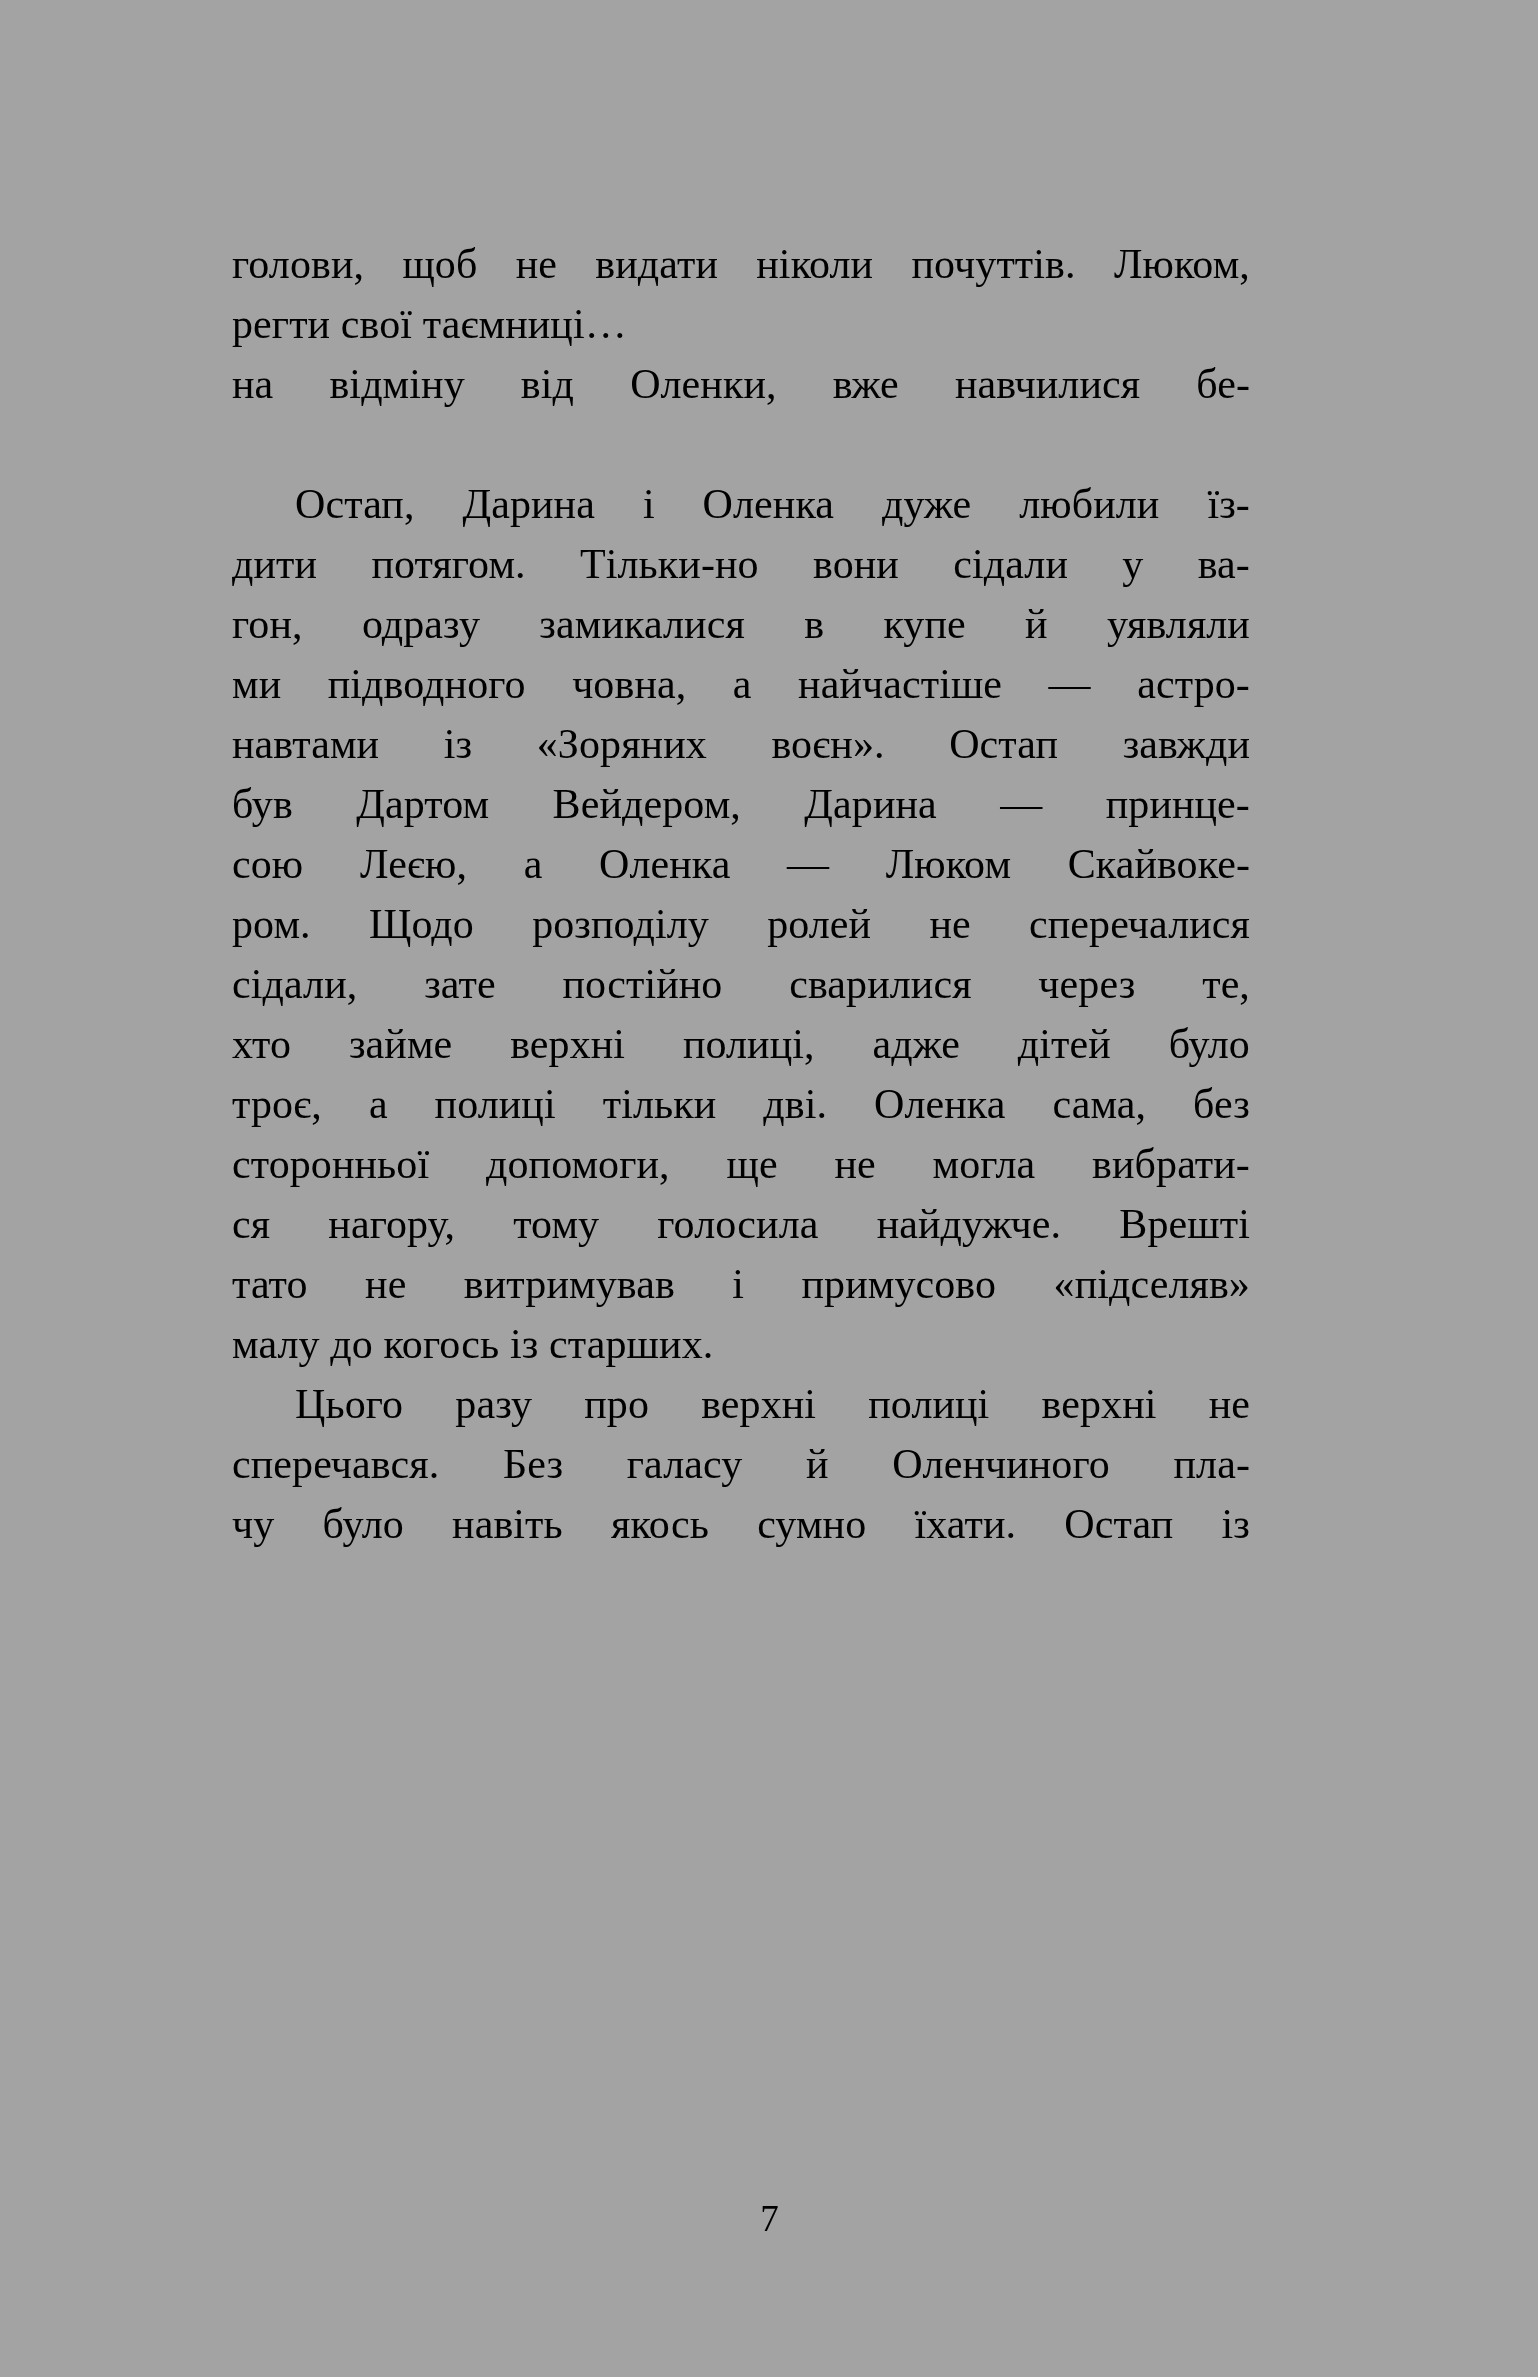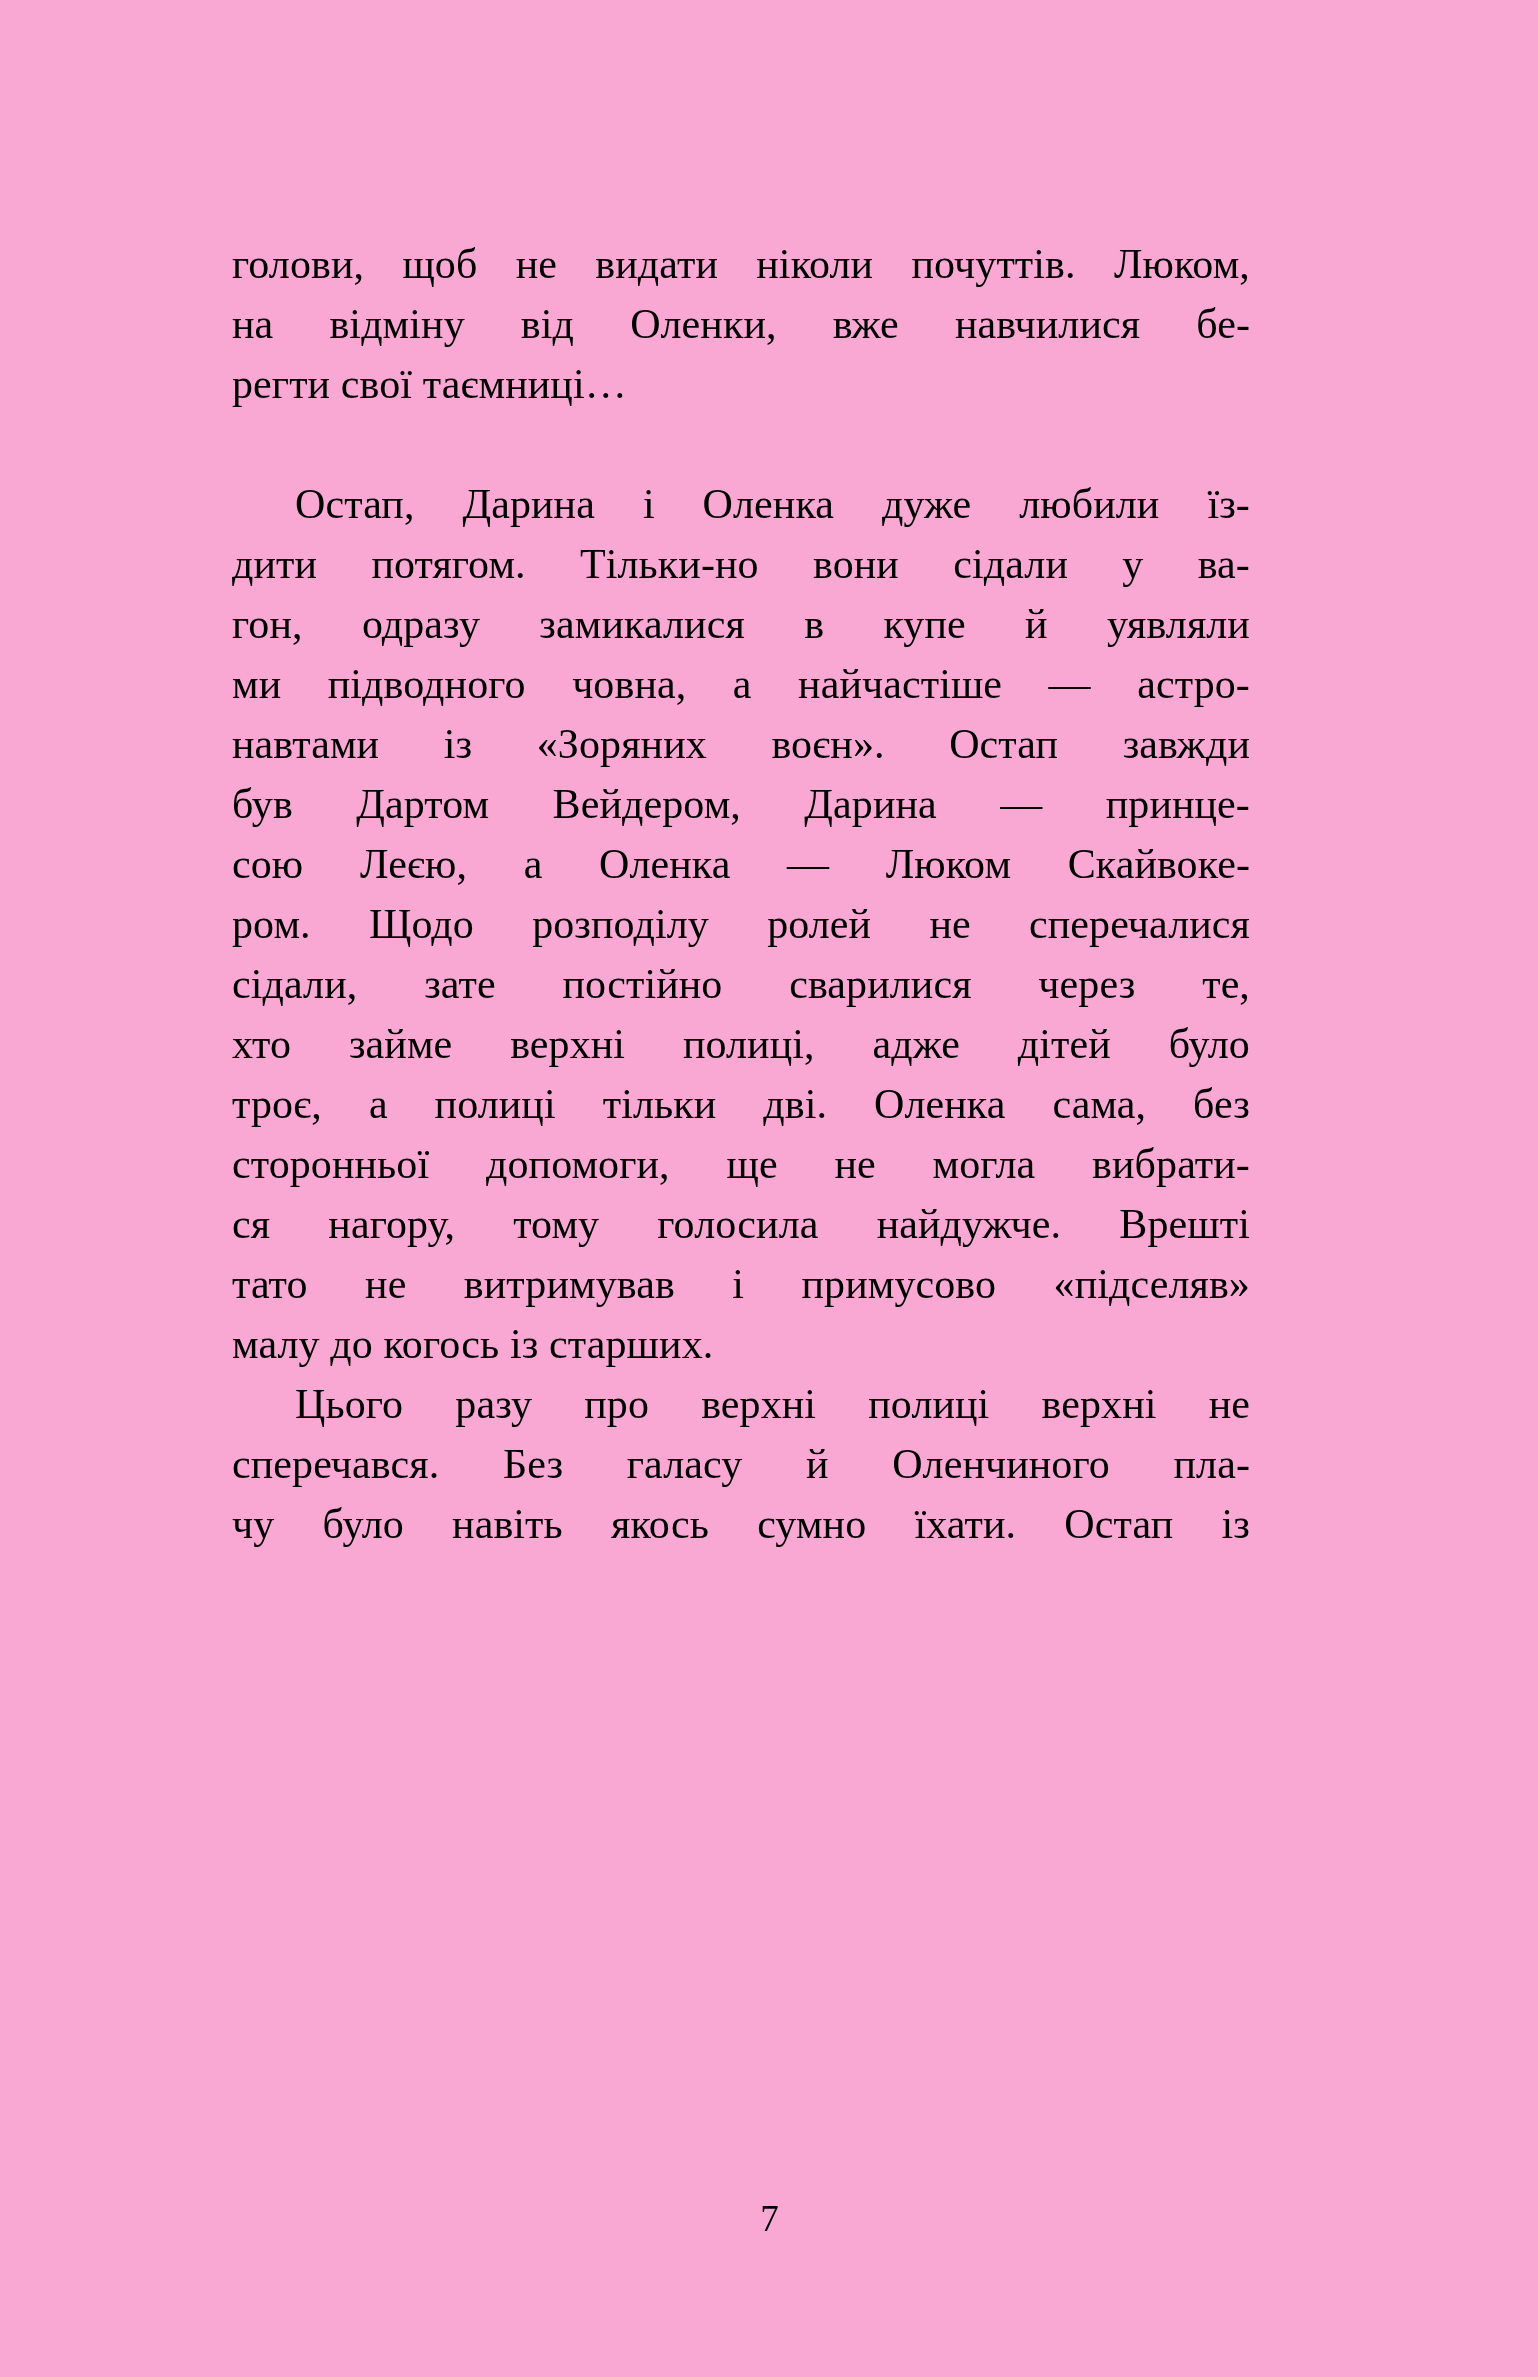--- a/index.html
+++ b/index.html
@@ -6,21 +6,21 @@
   html, body {
     margin: 0;
     padding: 0;
     background: #ffffff;
   }
 
   .page {
     position: relative;
     width: 1539px;
     height: 2377px;
-    background: #f9a8d4;
+    background: #a3a3a3;
     box-sizing: border-box;
     overflow: hidden;
   }
 
   .text-column {
     position: absolute;
     left: 232px;
     top: 234px;
     width: 1018px;
   }
@@ -90,30 +90,30 @@
       <div class="paragraph">
         <div class="line justify">
           <span class="w">голови,</span>
           <span class="w">щоб</span>
           <span class="w">не</span>
           <span class="w">видати</span>
           <span class="w">ніколи</span>
           <span class="w">почуттів.</span>
           <span class="w">Люком,</span>
         </div>
+        <div class="line last"><span class="w">регти</span><span class="w">свої</span><span class="w">таємниці…</span></div>
         <div class="line justify">
           <span class="w">на</span>
           <span class="w">відміну</span>
           <span class="w">від</span>
           <span class="w">Оленки,</span>
           <span class="w">вже</span>
           <span class="w">навчилися</span>
           <span class="w">бе-</span>
         </div>
-        <div class="line last"><span class="w">регти</span><span class="w">свої</span><span class="w">таємниці…</span></div>
       </div>
       <div class="para-gap"></div>
       <div class="paragraph">
         <div class="line justify indent">
           <span class="w">Остап,</span>
           <span class="w">Дарина</span>
           <span class="w">і</span>
           <span class="w">Оленка</span>
           <span class="w">дуже</span>
           <span class="w">любили</span>

